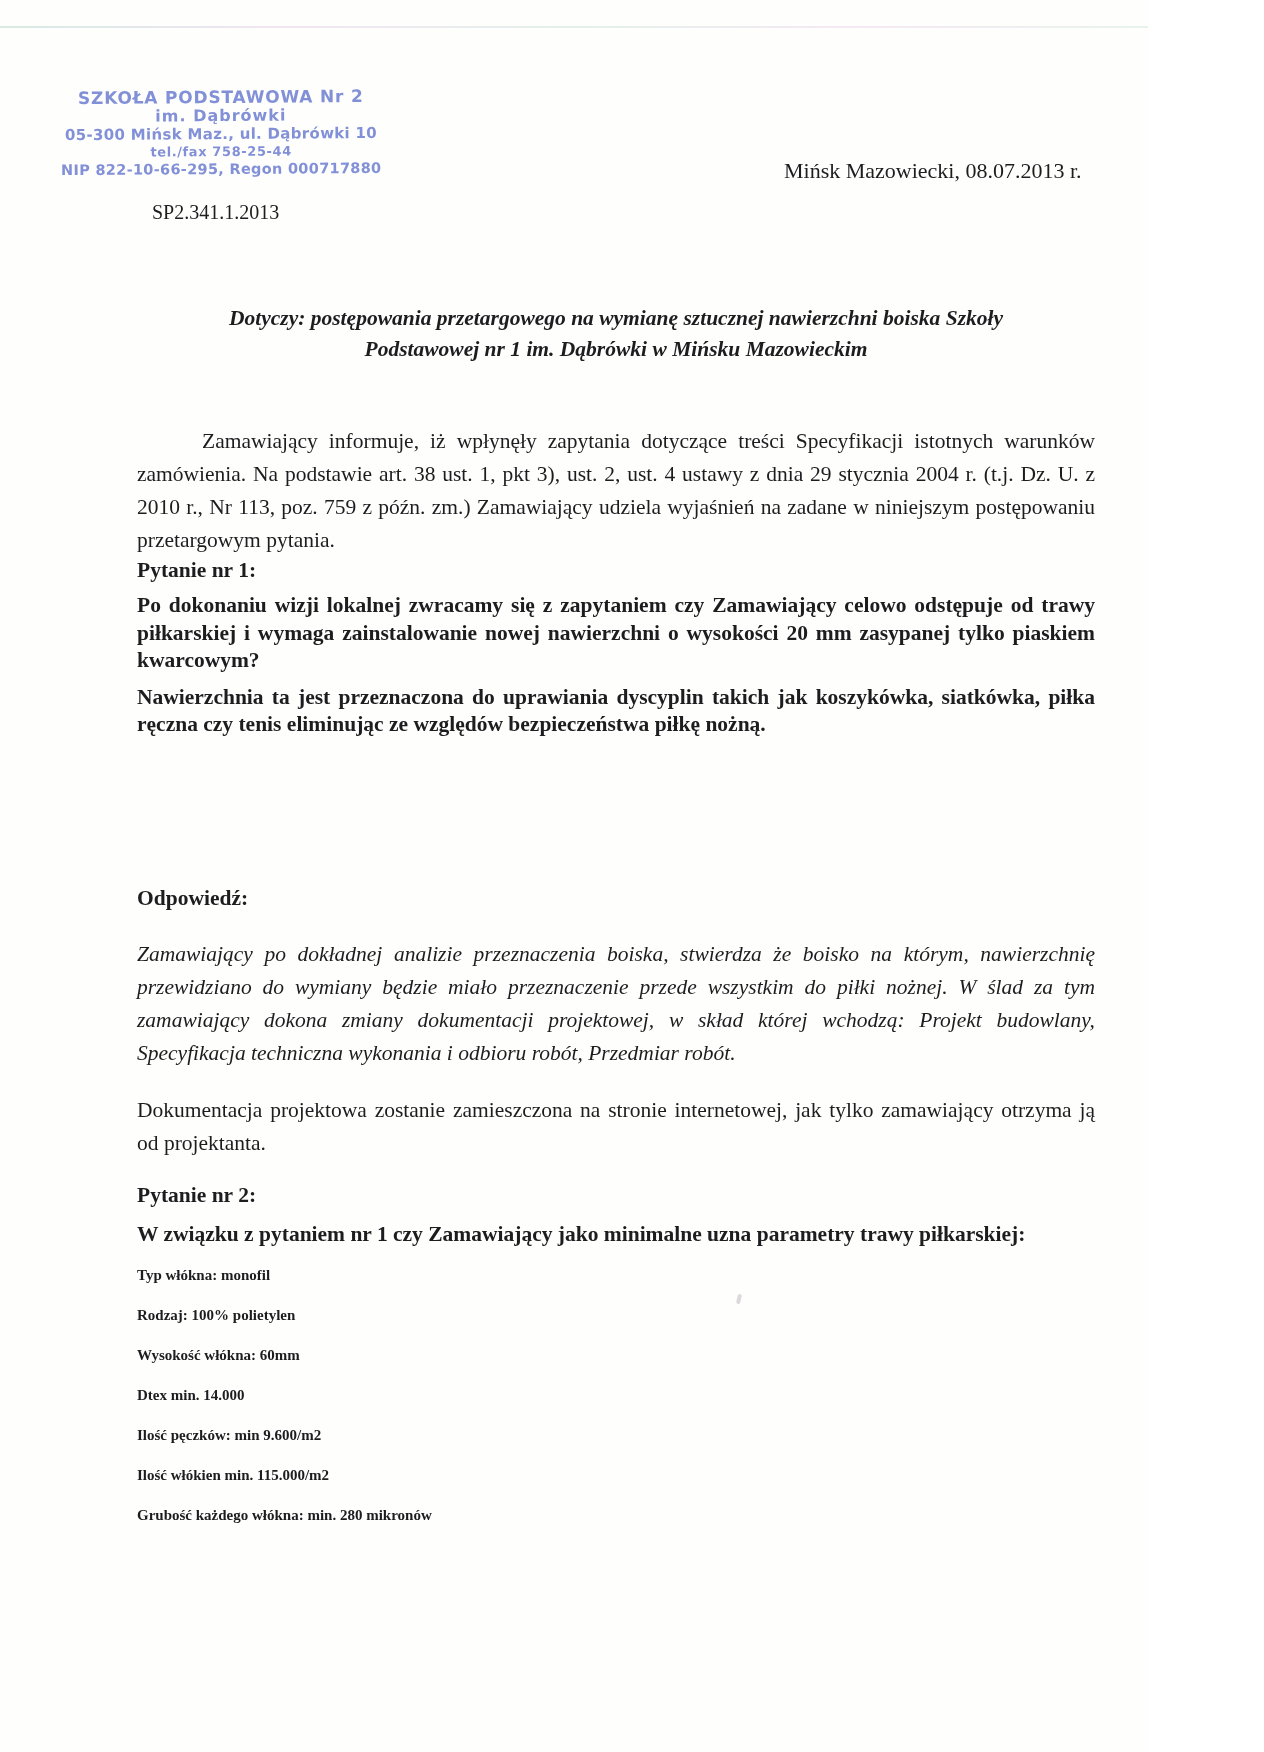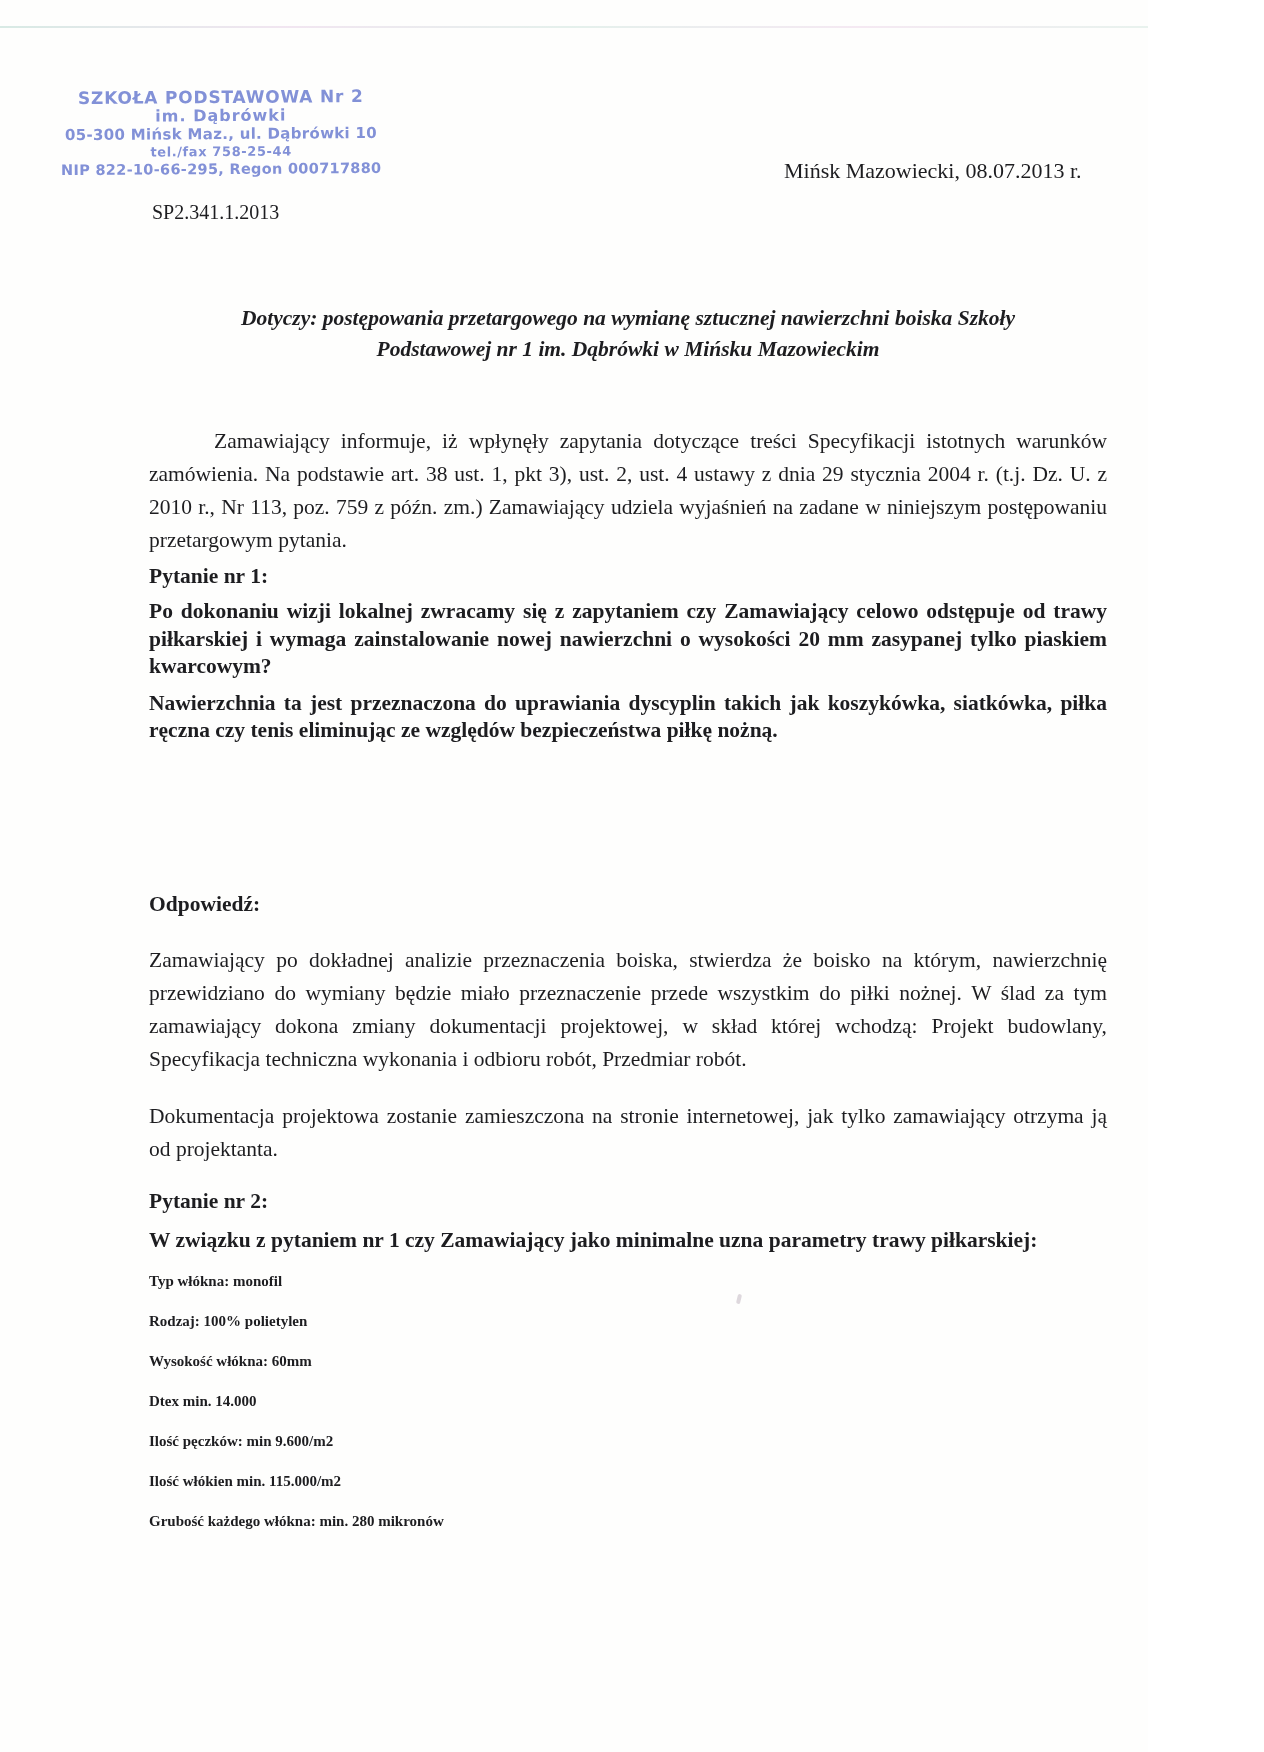--- a/index.html
+++ b/index.html
@@ -47,21 +47,21 @@
   }
 
   .reference {
     position: absolute;
     left: 152px; top: 201px;
     font-size: 20px;
   }
 
   .content {
     position: absolute;
-    left: 149px; top: 303px;
+    left: 137px; top: 303px;
     width: 958px;
   }
 
   .subject {
     text-align: center;
     font-weight: bold;
     font-style: italic;
     font-size: 21.5px;
     line-height: 31px;
   }
@@ -73,33 +73,33 @@
     line-height: 33px;
     text-align: justify;
   }
   .intro { margin-top: 60px; text-indent: 65px; }
 
   .hd {
     font-size: 21.5px;
     font-weight: bold;
     line-height: 27px;
   }
-  .hd-q1  { margin-top: 6px; }
+  .hd-q1  { }
   .hd-odp { margin-top: 146px; }
   .hd-q2  { margin-top: 22px; }
 
   .bold-par {
     font-size: 21.5px;
     font-weight: bold;
     line-height: 27.5px;
     text-align: justify;
   }
   .q1p1 { margin-top: 8px; }
   .q1p2 { margin-top: 9px; }
-  .a1p1 { margin-top: 26px; }
+  .a1p1 { margin-top: 26px; font-style: italic; }
   .a1p2 { margin-top: 24px; }
   .q2p1 { margin-top: 12px; }
 
   .params {
     list-style: none;
     margin: 14px 0 0 0;
     padding: 0;
     font-size: 15px;
     font-weight: bold;
   }

